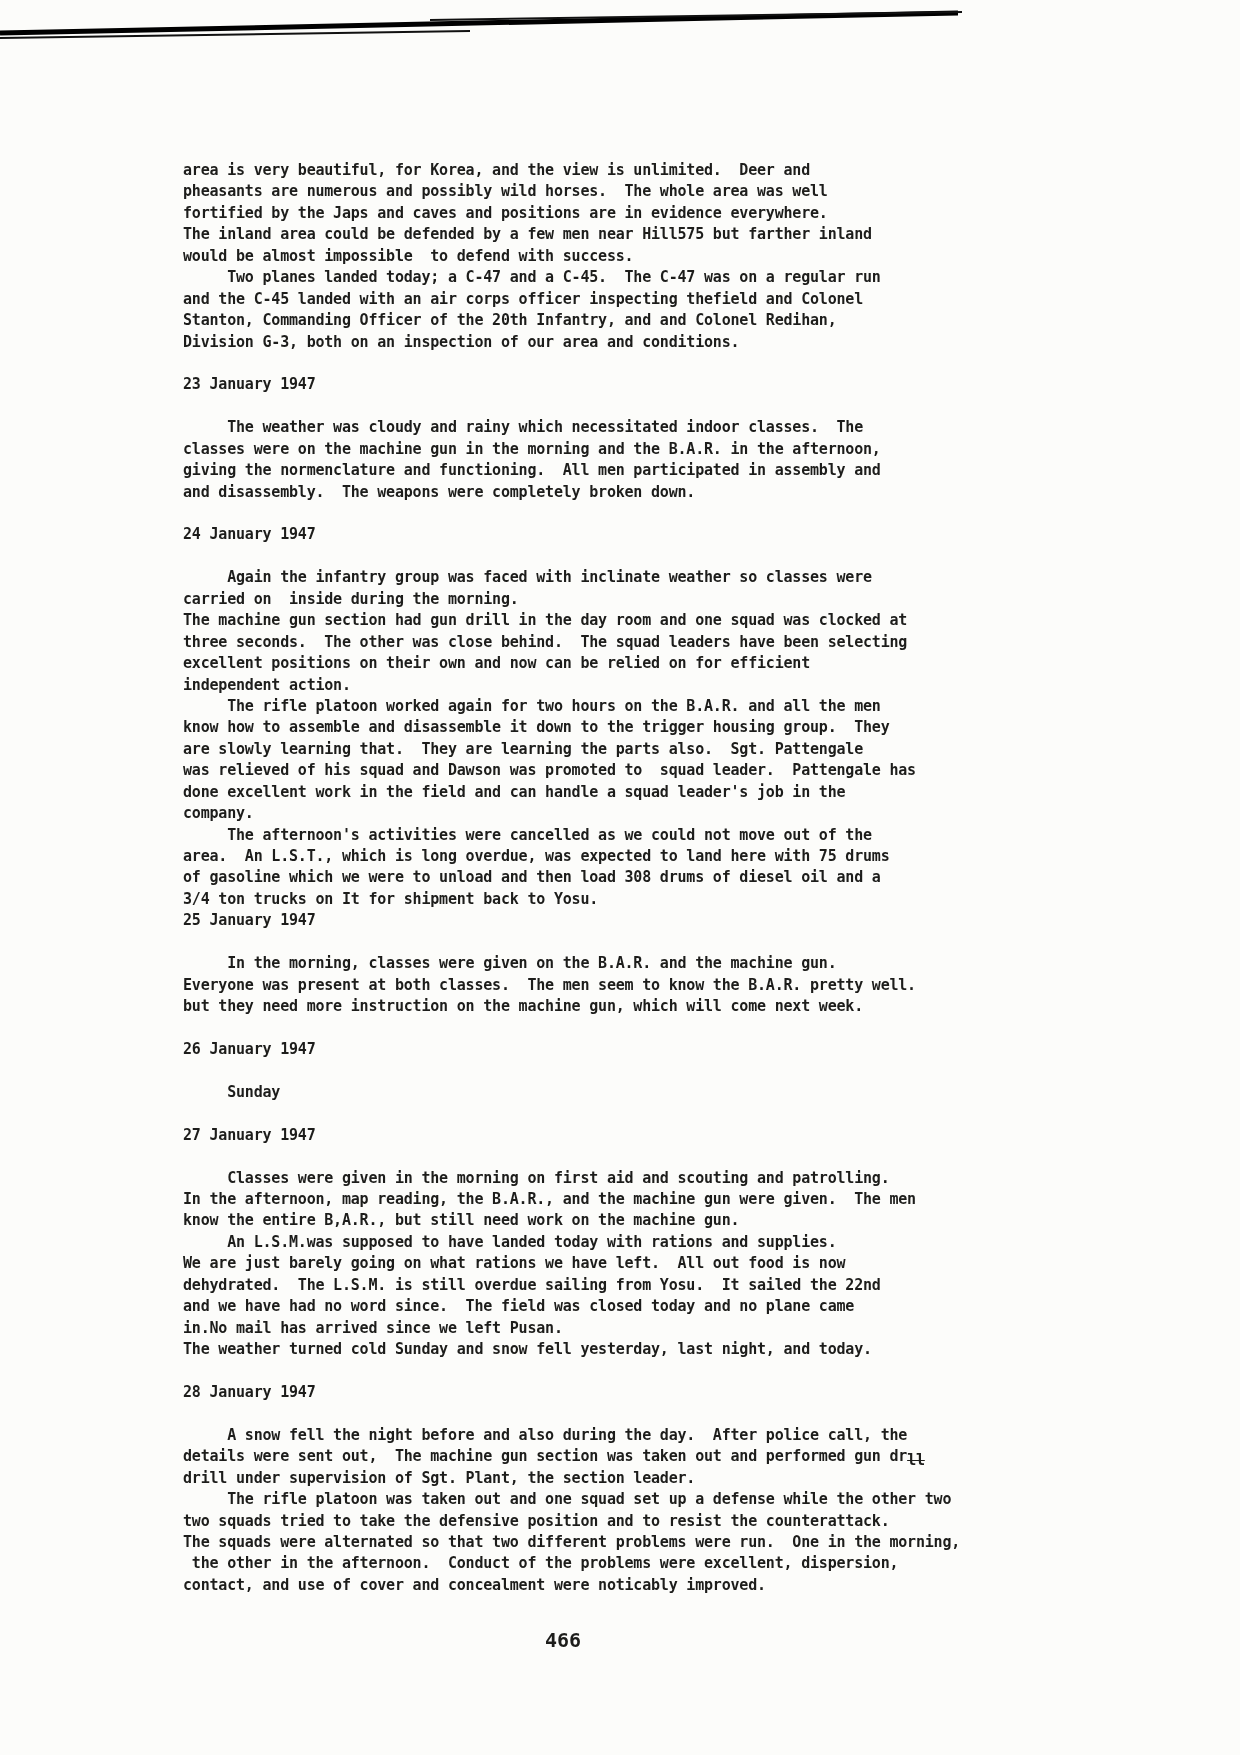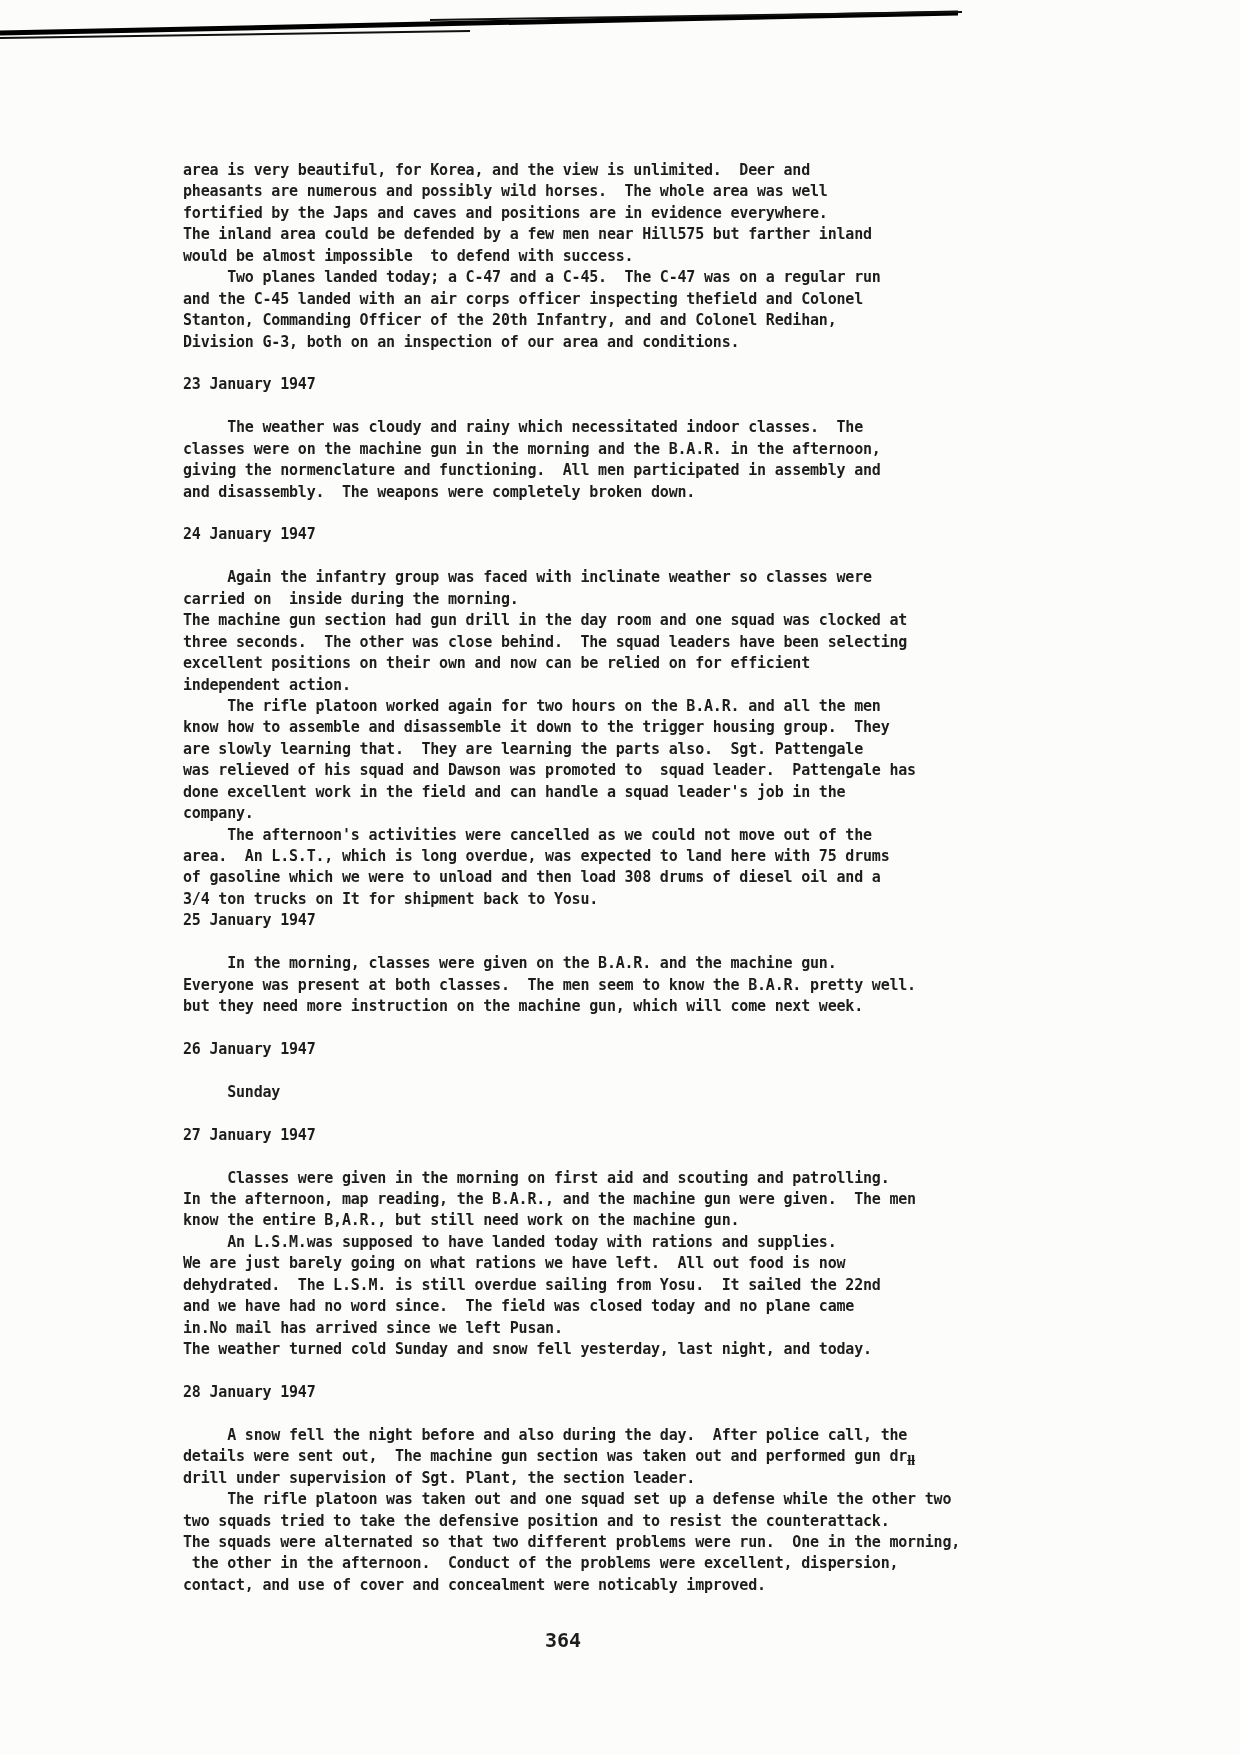--- a/index.html
+++ b/index.html
@@ -31,21 +31,20 @@
     white-space:pre;
     letter-spacing:-0.2px;
   }
   .doc-text .line{
     height:21.45px;
   }
   .strike{
     text-decoration:line-through;
     position:relative;
     top:4px;
-    font-family:Liberation Serif, serif;
   }
   .page-number{
     position:absolute;
     left:545px;top:1628px;
     color:var(--ink);
     font-size:20px;
     font-weight:bold;
   }
 </style>
 </head>
@@ -54,15 +53,15 @@
 <div class="page">
 
   <svg class="scan-top" viewBox="0 0 1240 50" xmlns="http://www.w3.org/2000/svg">
     <line x1="0" y1="33" x2="958" y2="13" stroke="#000" stroke-width="5"></line>
     <line x1="0" y1="38" x2="470" y2="31" stroke="#111" stroke-width="2"></line>
     <line x1="430" y1="20" x2="962" y2="12" stroke="#111" stroke-width="2"></line>
   </svg>
 
   <div class="doc-text"><div class="line">area is very beautiful, for Korea, and the view is unlimited.  Deer and</div><div class="line">pheasants are numerous and possibly wild horses.  The whole area was well</div><div class="line">fortified by the Japs and caves and positions are in evidence everywhere.</div><div class="line">The inland area could be defended by a few men near Hill575 but farther inland</div><div class="line">would be almost impossible  to defend with success.</div><div class="line">     Two planes landed today; a C-47 and a C-45.  The C-47 was on a regular run</div><div class="line">and the C-45 landed with an air corps officer inspecting thefield and Colonel</div><div class="line">Stanton, Commanding Officer of the 20th Infantry, and and Colonel Redihan,</div><div class="line">Division G-3, both on an inspection of our area and conditions.</div><div class="line"></div><div class="line">23 January 1947</div><div class="line"></div><div class="line">     The weather was cloudy and rainy which necessitated indoor classes.  The</div><div class="line">classes were on the machine gun in the morning and the B.A.R. in the afternoon,</div><div class="line">giving the normenclature and functioning.  All men participated in assembly and</div><div class="line">and disassembly.  The weapons were completely broken down.</div><div class="line"></div><div class="line">24 January 1947</div><div class="line"></div><div class="line">     Again the infantry group was faced with inclinate weather so classes were</div><div class="line">carried on  inside during the morning.</div><div class="line">The machine gun section had gun drill in the day room and one squad was clocked at</div><div class="line">three seconds.  The other was close behind.  The squad leaders have been selecting</div><div class="line">excellent positions on their own and now can be relied on for efficient</div><div class="line">independent action.</div><div class="line">     The rifle platoon worked again for two hours on the B.A.R. and all the men</div><div class="line">know how to assemble and disassemble it down to the trigger housing group.  They</div><div class="line">are slowly learning that.  They are learning the parts also.  Sgt. Pattengale</div><div class="line">was relieved of his squad and Dawson was promoted to  squad leader.  Pattengale has</div><div class="line">done excellent work in the field and can handle a squad leader's job in the</div><div class="line">company.</div><div class="line">     The afternoon's activities were cancelled as we could not move out of the</div><div class="line">area.  An L.S.T., which is long overdue, was expected to land here with 75 drums</div><div class="line">of gasoline which we were to unload and then load 308 drums of diesel oil and a</div><div class="line">3/4 ton trucks on It for shipment back to Yosu.</div><div class="line">25 January 1947</div><div class="line"></div><div class="line">     In the morning, classes were given on the B.A.R. and the machine gun.</div><div class="line">Everyone was present at both classes.  The men seem to know the B.A.R. pretty well.</div><div class="line">but they need more instruction on the machine gun, which will come next week.</div><div class="line"></div><div class="line">26 January 1947</div><div class="line"></div><div class="line">     Sunday</div><div class="line"></div><div class="line">27 January 1947</div><div class="line"></div><div class="line">     Classes were given in the morning on first aid and scouting and patrolling.</div><div class="line">In the afternoon, map reading, the B.A.R., and the machine gun were given.  The men</div><div class="line">know the entire B,A.R., but still need work on the machine gun.</div><div class="line">     An L.S.M.was supposed to have landed today with rations and supplies.</div><div class="line">We are just barely going on what rations we have left.  All out food is now</div><div class="line">dehydrated.  The L.S.M. is still overdue sailing from Yosu.  It sailed the 22nd</div><div class="line">and we have had no word since.  The field was closed today and no plane came</div><div class="line">in.No mail has arrived since we left Pusan.</div><div class="line">The weather turned cold Sunday and snow fell yesterday, last night, and today.</div><div class="line"></div><div class="line">28 January 1947</div><div class="line"></div><div class="line">     A snow fell the night before and also during the day.  After police call, the</div><div class="line">details were sent out,  The machine gun section was taken out and performed gun dr<s class="strike">ll</s></div><div class="line">drill under supervision of Sgt. Plant, the section leader.</div><div class="line">     The rifle platoon was taken out and one squad set up a defense while the other two</div><div class="line">two squads tried to take the defensive position and to resist the counterattack.</div><div class="line">The squads were alternated so that two different problems were run.  One in the morning,</div><div class="line"> the other in the afternoon.  Conduct of the problems were excellent, dispersion,</div><div class="line">contact, and use of cover and concealment were noticably improved.</div></div>
 
-  <div class="page-number">364</div>
+  <div class="page-number">466</div>
 
 </div>
 
 </body></html>

